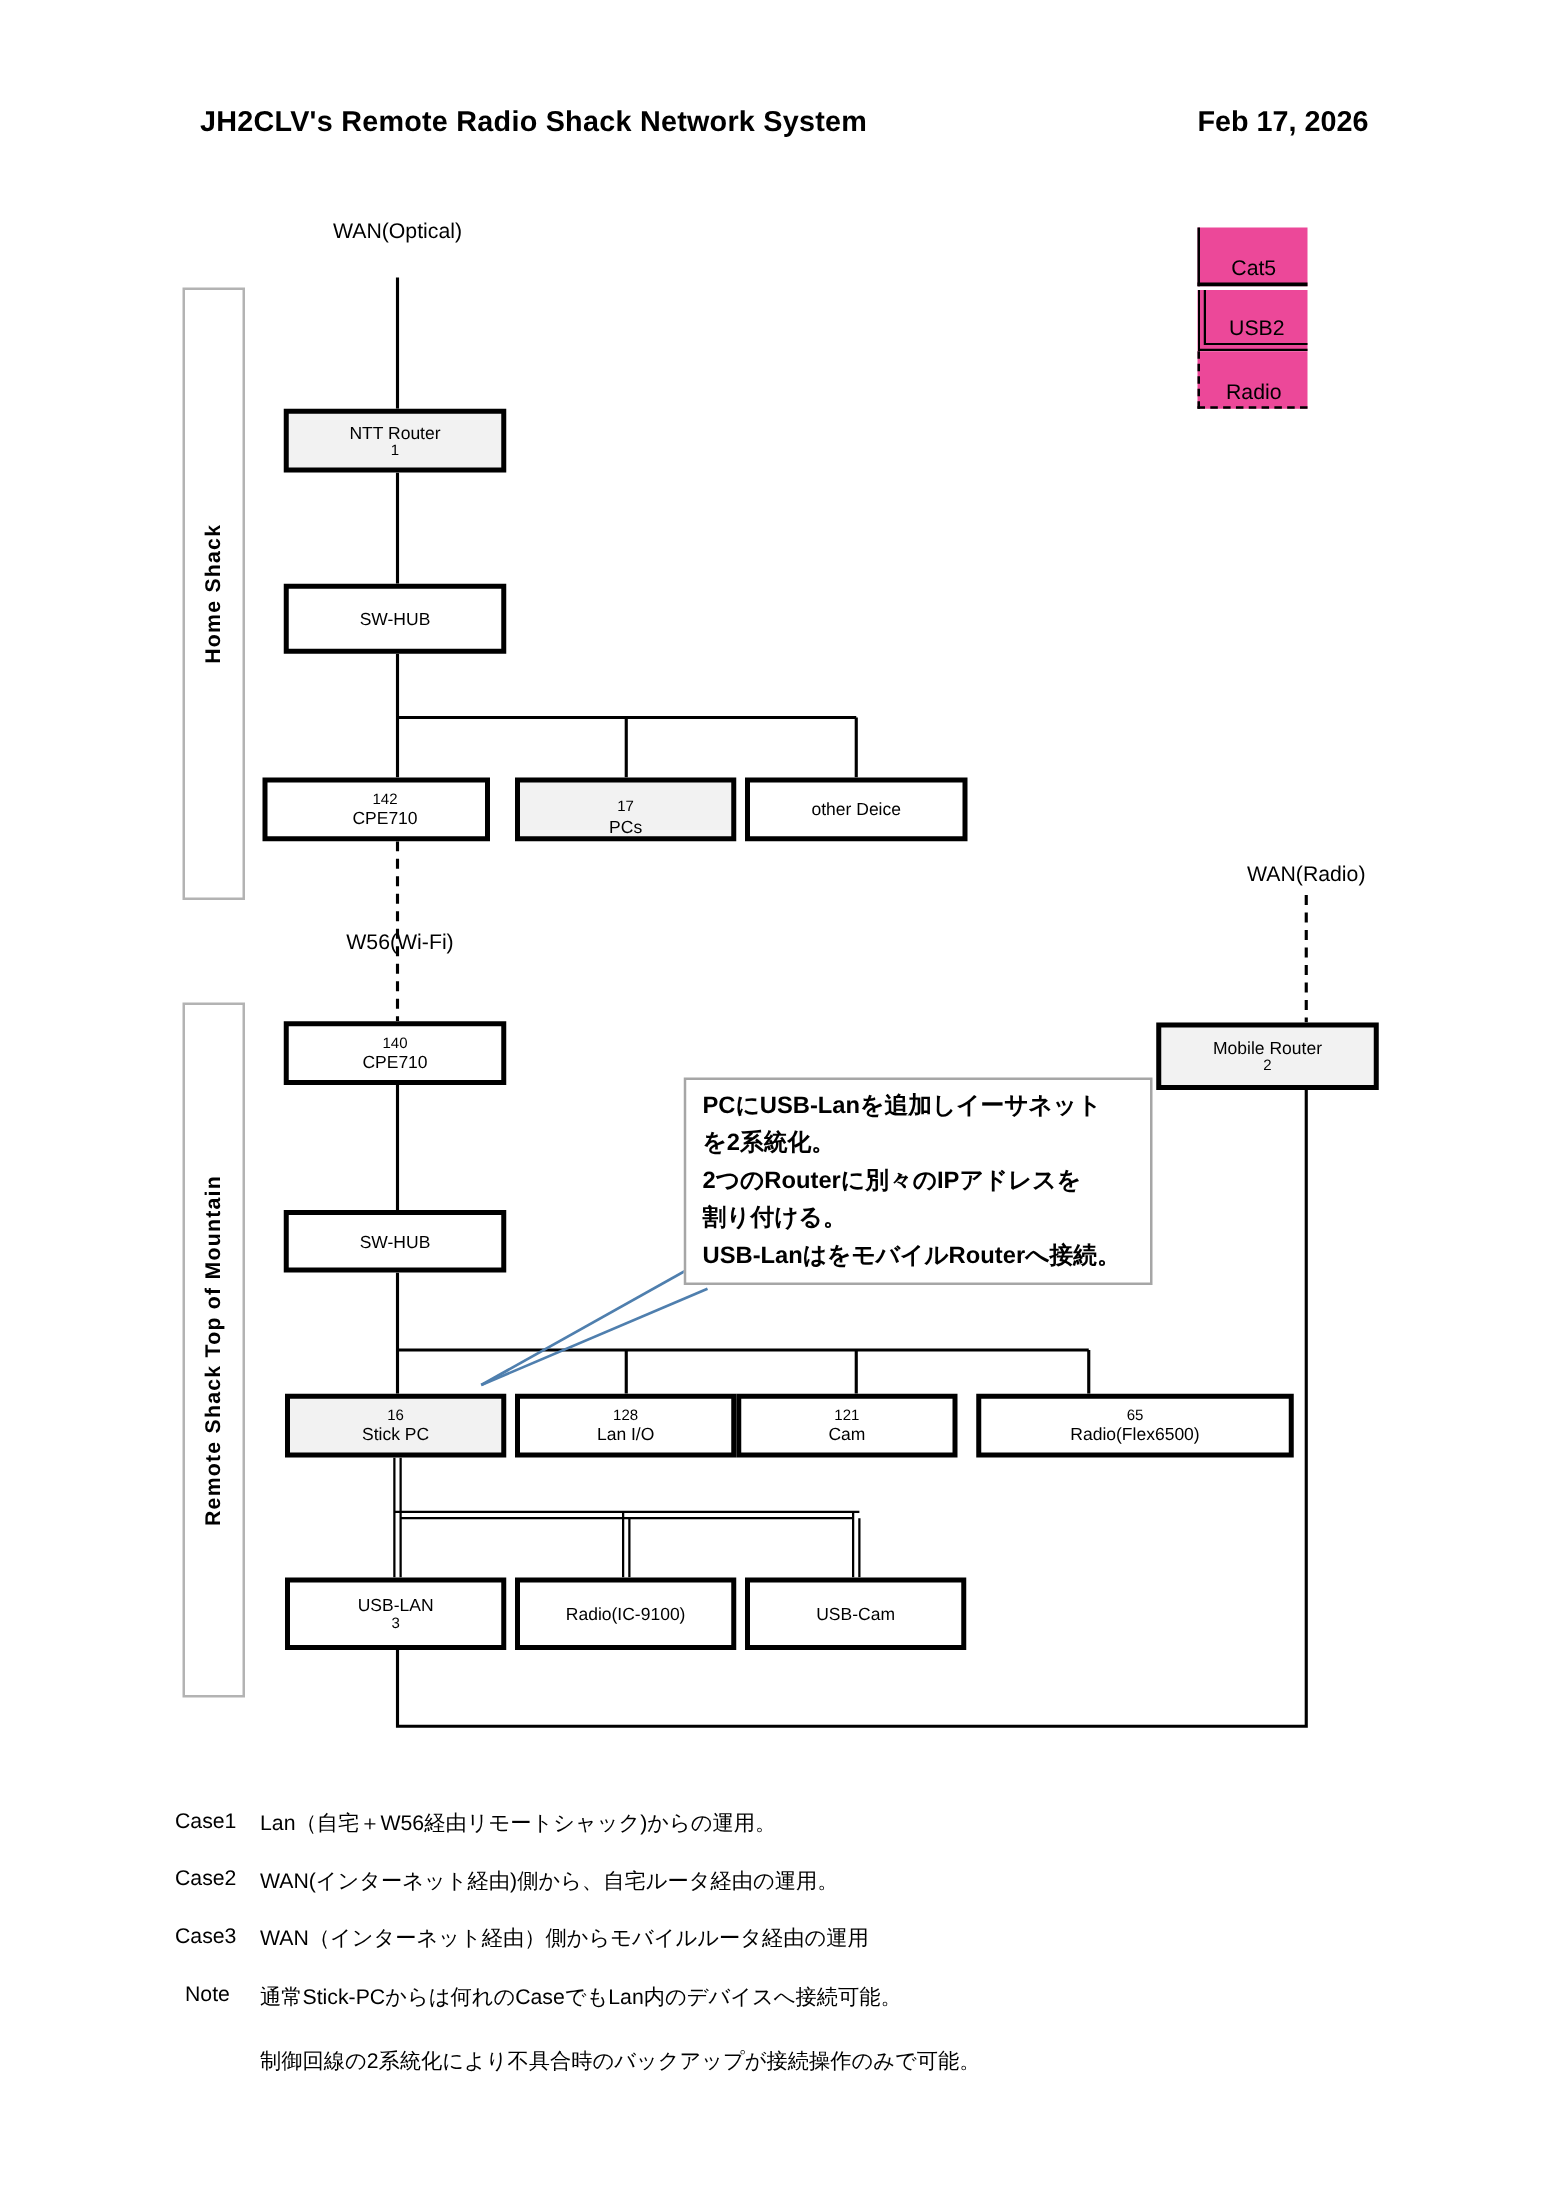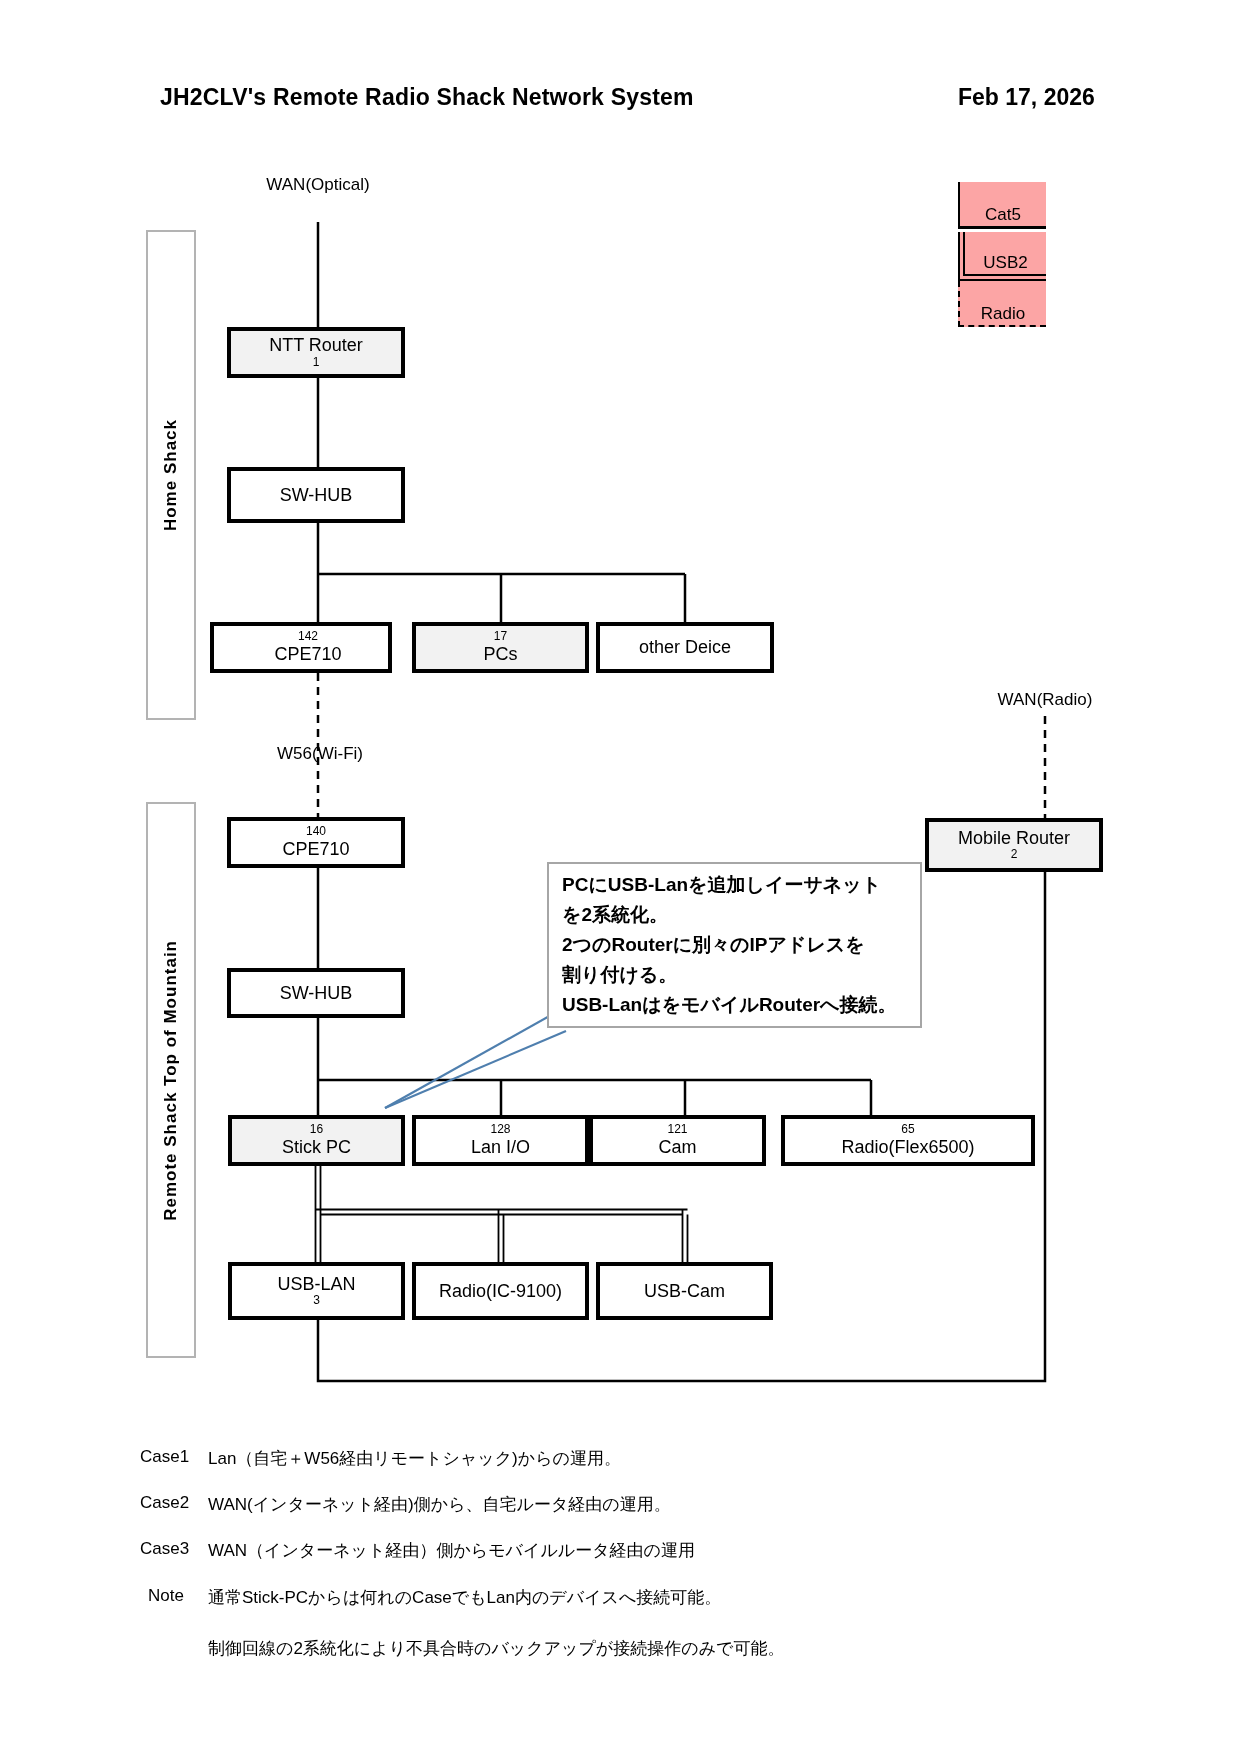--- a/index.html
+++ b/index.html
@@ -6,21 +6,21 @@
   #canvas{
     position:relative;width:1241px;height:1755px;background:#ffffff;
     font-family:"Liberation Sans","DejaVu Sans",sans-serif;color:#000;overflow:hidden;
   }
   .abs{position:absolute;}
   
   .title{font-size:23px;font-weight:bold;letter-spacing:.2px;}
   .date{font-size:23px;font-weight:bold;}
   
   .legend-cell{
-    position:absolute;left:958px;width:88px;background:#fca5a5;
+    position:absolute;left:958px;width:88px;background:#ec4899;
     display:flex;align-items:flex-end;justify-content:center;
     font-size:17px;box-sizing:border-box;padding-bottom:1px;
   }
   .legend-cat5{top:182px;height:47px;border-left:2px solid #000;border-bottom:3px solid #000;}
   .legend-usb2{top:232px;height:49px;border-left:7px double #000;border-bottom:7px double #000;text-align:right;}
   .legend-radio{top:281px;height:46px;border-left:2px dashed #000;border-bottom:2px dashed #000;}
   
   .side-label{
     position:absolute;left:146px;width:50px;background:#fff;border:2px solid #b3b3b3;
     box-sizing:border-box;display:flex;align-items:center;justify-content:center;
@@ -28,21 +28,21 @@
   .side-label span{
     writing-mode:vertical-rl;transform:rotate(180deg);
     font-weight:bold;font-size:17px;letter-spacing:1px;white-space:nowrap;
   }
   
   .node{
     position:absolute;border:4px solid #000;background:#fff;box-sizing:border-box;
     display:flex;flex-direction:column;align-items:center;justify-content:center;
     text-align:center;line-height:1.15;
   }
-  .node .nm{font-size:18px;}
+  .node .nm{font-size:14px;}
   .node .num{font-size:12px;}
   .node.gray{background:#f2f2f2;}
   
   .flabel{position:absolute;font-size:17px;text-align:center;}
   
   .callout{
     position:absolute;left:547px;top:862px;width:375px;height:166px;background:#fff;
     border:2px solid #a6a6a6;box-sizing:border-box;padding:6px 0 0 13px;
     font-weight:bold;font-size:19px;line-height:30px;white-space:nowrap;
   }
@@ -112,21 +112,21 @@
 
   <div class="node" style="left:227px;top:467px;width:178px;height:56px;">
     <span class="nm">SW-HUB</span>
   </div>
 
   <div class="node" style="left:210px;top:622px;width:182px;height:51px;padding-left:14px;">
     <span class="num">142</span>
     <span class="nm">CPE710</span>
   </div>
 
-  <div class="node gray" style="left:412px;top:622px;width:177px;height:51px;">
+  <div class="node gray" style="left:412px;top:622px;width:177px;height:51px;justify-content:flex-end;">
     <span class="num">17</span>
     <span class="nm">PCs</span>
   </div>
 
   <div class="node" style="left:596px;top:622px;width:178px;height:51px;">
     <span class="nm">other Deice</span>
   </div>
 
   <div class="node" style="left:227px;top:817px;width:178px;height:51px;">
     <span class="num">140</span>

